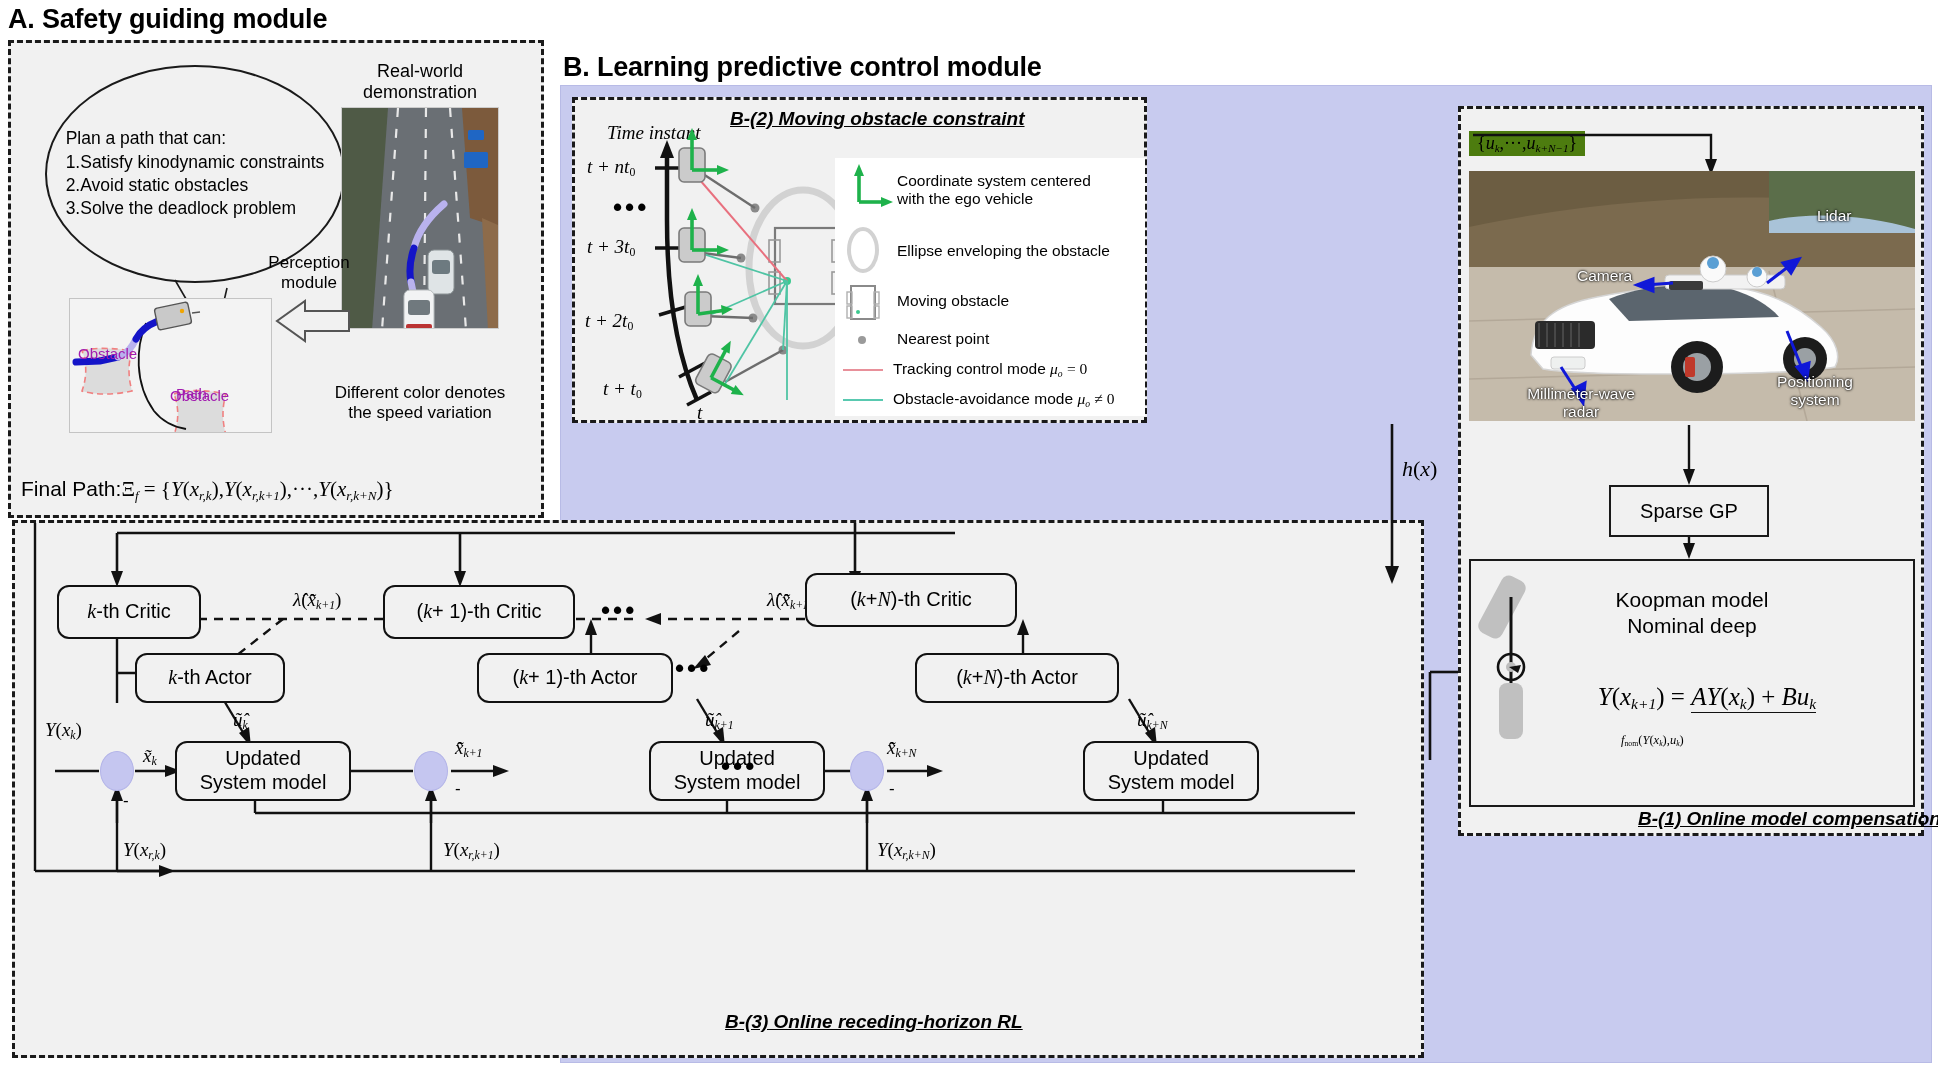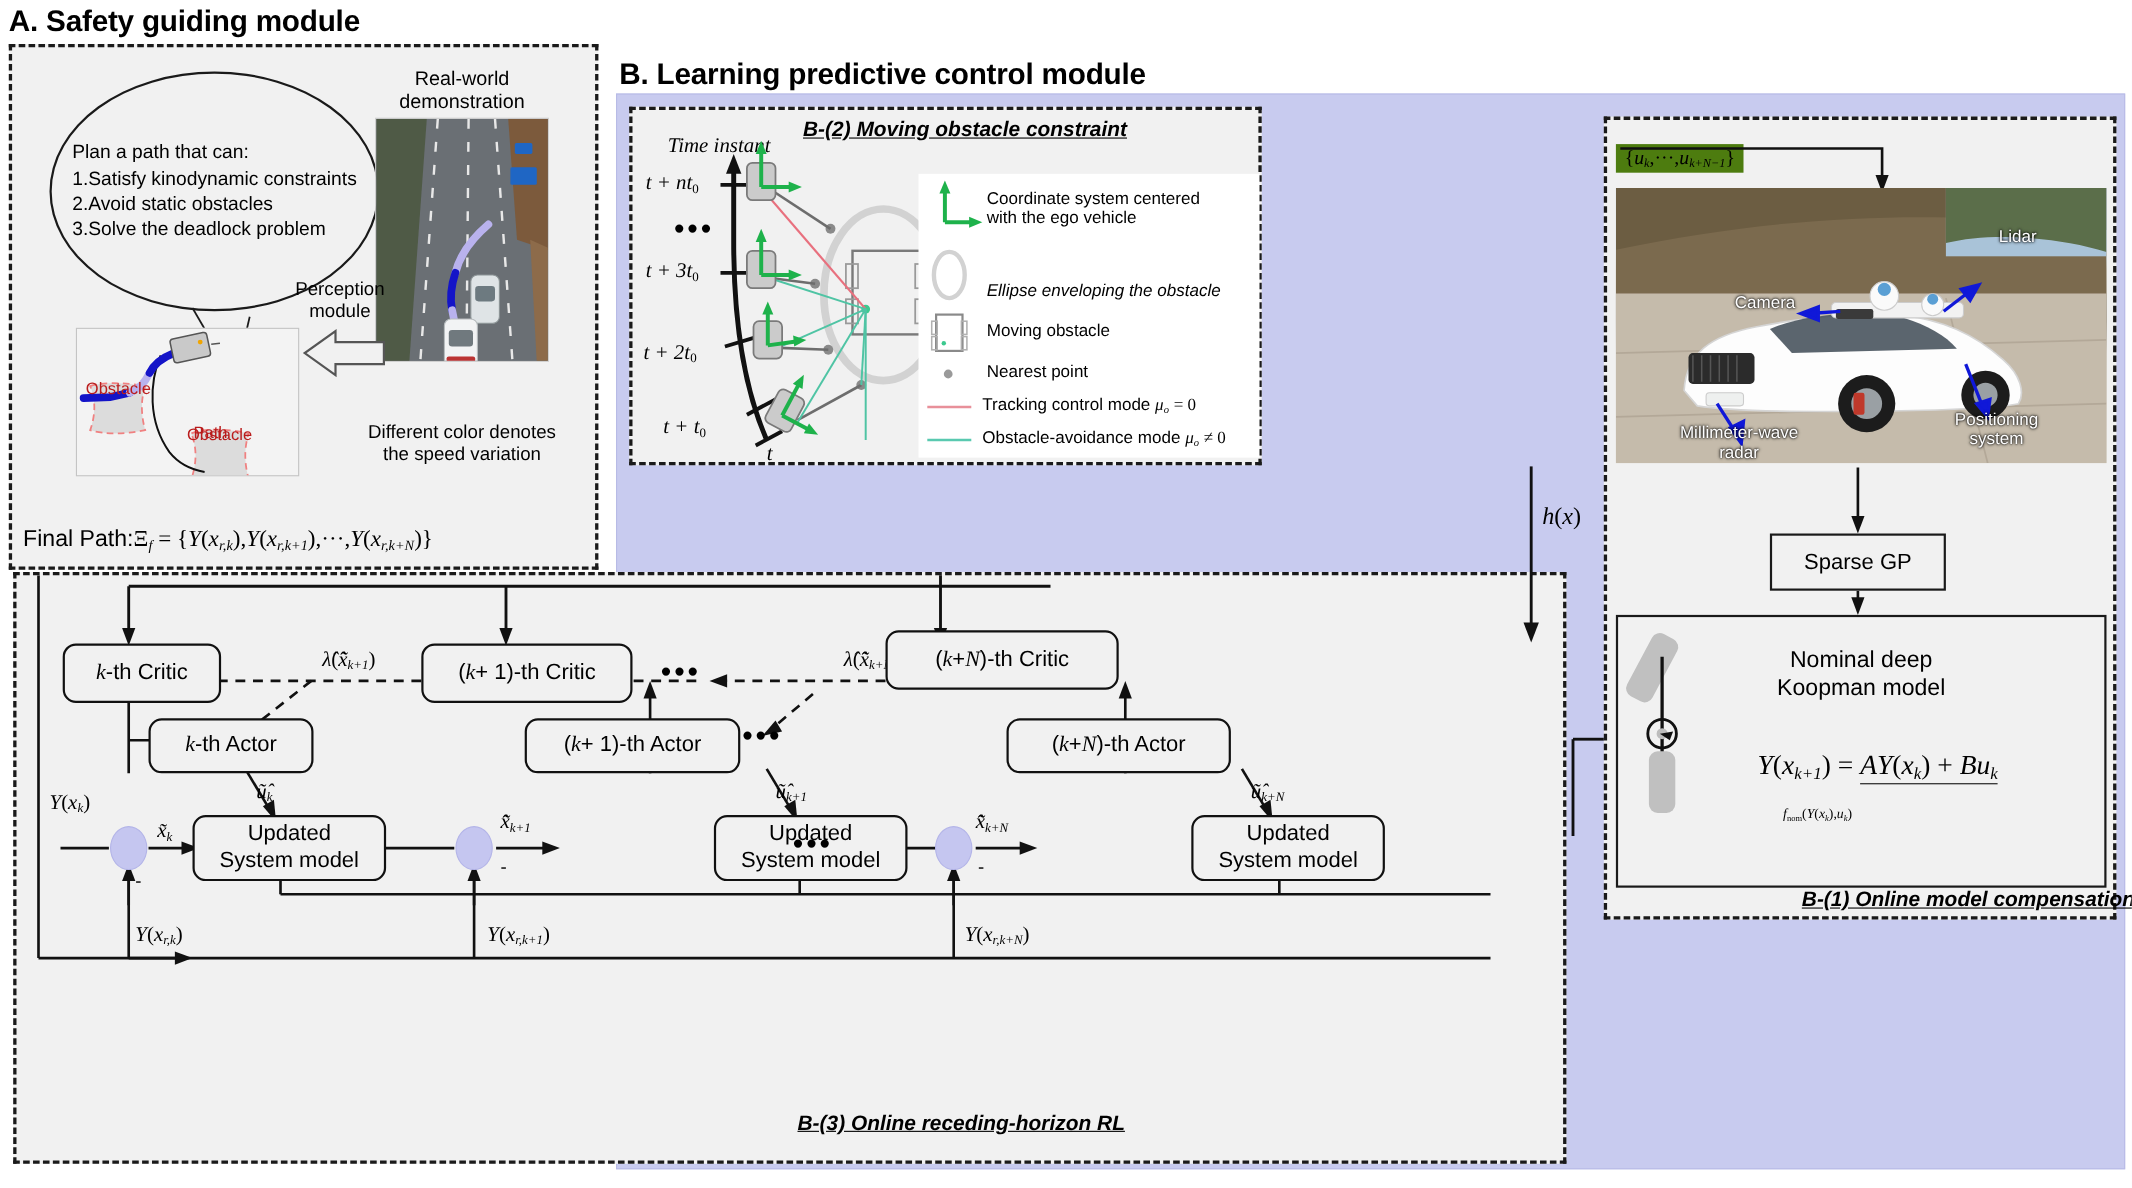--- a/index.html
+++ b/index.html
@@ -26,21 +26,21 @@
     border:2px solid #1a1a1a; border-radius:50%;
     display:flex; align-items:center; justify-content:center;
   }
   .bubble-txt { font-size:17.5px; line-height:1.34; padding:0 10px; }
   .bubble-tail { position:absolute; left:160px; top:235px; width:60px; height:70px; }
 
   .mini-scene {
     position:absolute; left:58px; top:255px; width:203px; height:135px;
     border:1px solid #c4c4c4; background:#f3f3f3; overflow:hidden;
   }
-  .obs-label { position:absolute; color:#b91c1c; font-size:15px; }
+  .obs-label { position:absolute; color:#a21caf; font-size:15px; }
 
   .rw-box { position:absolute; left:330px; top:18px; width:158px; }
   .rw-cap { font-size:18px; text-align:center; line-height:1.18; }
   .rw-img {
     margin-top:4px; width:158px; height:222px; position:relative; overflow:hidden;
     border:1px solid #ccc;
     background:linear-gradient(175deg,#8e9398 0%,#787d82 18%,#63686d 52%,#55595e 100%);
   }
   .perc-label { position:absolute; left:253px; top:210px; width:90px;
                 text-align:center; font-size:17px; line-height:1.2; }
@@ -343,21 +343,21 @@
 
       <line x1="8" y1="212" x2="48" y2="212" stroke="#e8909a" stroke-width="2.2"></line>
 
       <line x1="8" y1="242" x2="48" y2="242" stroke="#59c9b0" stroke-width="2.2"></line>
     </svg>
 
     <div class="leg-row" style="left:62px; top:14px;">
       <div>Coordinate system centered</div>
       <div>with the ego vehicle</div>
     </div>
-    <div class="leg-row" style="left:62px; top:98px;font-style:italic;">Ellipse enveloping the obstacle</div>
+    <div class="leg-row" style="left:62px; top:84px;">Ellipse enveloping the obstacle</div>
     <div class="leg-row" style="left:62px; top:134px;">Moving obstacle</div>
     <div class="leg-row" style="left:62px; top:172px;">Nearest point</div>
     <div class="leg-row" style="left:58px; top:202px;">
       Tracking control mode <span class="mi">μ</span><sub class="mi">o</sub> <span class="mr">= 0</span>
     </div>
     <div class="leg-row" style="left:58px; top:232px;">
       Obstacle-avoidance mode <span class="mi">μ</span><sub class="mi">o</sub> <span class="mr">≠ 0</span>
     </div>
   </div>
 </div>
@@ -447,22 +447,22 @@
   <div class="koop-box">
     <svg class="abs" style="left:0; top:0; width:446px; height:248px;" viewBox="0 0 446 248">
       <rect x="18" y="14" width="26" height="64" rx="8" fill="#c0c0c0" transform="rotate(28 31 46)"></rect>
       <line x1="40" y1="36" x2="40" y2="170" stroke="#111" stroke-width="3"></line>
       <circle cx="40" cy="106" r="13" fill="none" stroke="#111" stroke-width="2.6"></circle>
       <circle cx="40" cy="106" r="5" fill="#bdbdbd"></circle>
       <path d="M47 112 L38 106 L50 104 Z" fill="#111"></path>
       <rect x="28" y="122" width="24" height="56" rx="8" fill="#c0c0c0"></rect>
     </svg>
     <div class="koop-title">
+      <div>Koopman model</div>
       <div>Nominal deep</div>
-      <div>Koopman model</div>
     </div>
     <div class="koop-eq mr">
       <span class="mi">Υ</span>(<span class="mi">x</span><sub class="mi">k+1</sub>) =
       <span style="border-bottom:1.6px solid #111; padding-bottom:2px;"><span class="mi">A</span><span class="mi">Υ</span>(<span class="mi">x</span><sub class="mi">k</sub>) + <span class="mi">B</span><span class="mi">u</span><sub class="mi">k</sub></span>
     </div>
     <div class="underbrace-lab mr">
       <span class="mi">f</span><sub class="mr">nom</sub>(<span class="mi">Υ</span>(<span class="mi">x</span><sub class="mi">k</sub>),<span class="mi">u</span><sub class="mi">k</sub>)
     </div>
   </div>
 </div>

